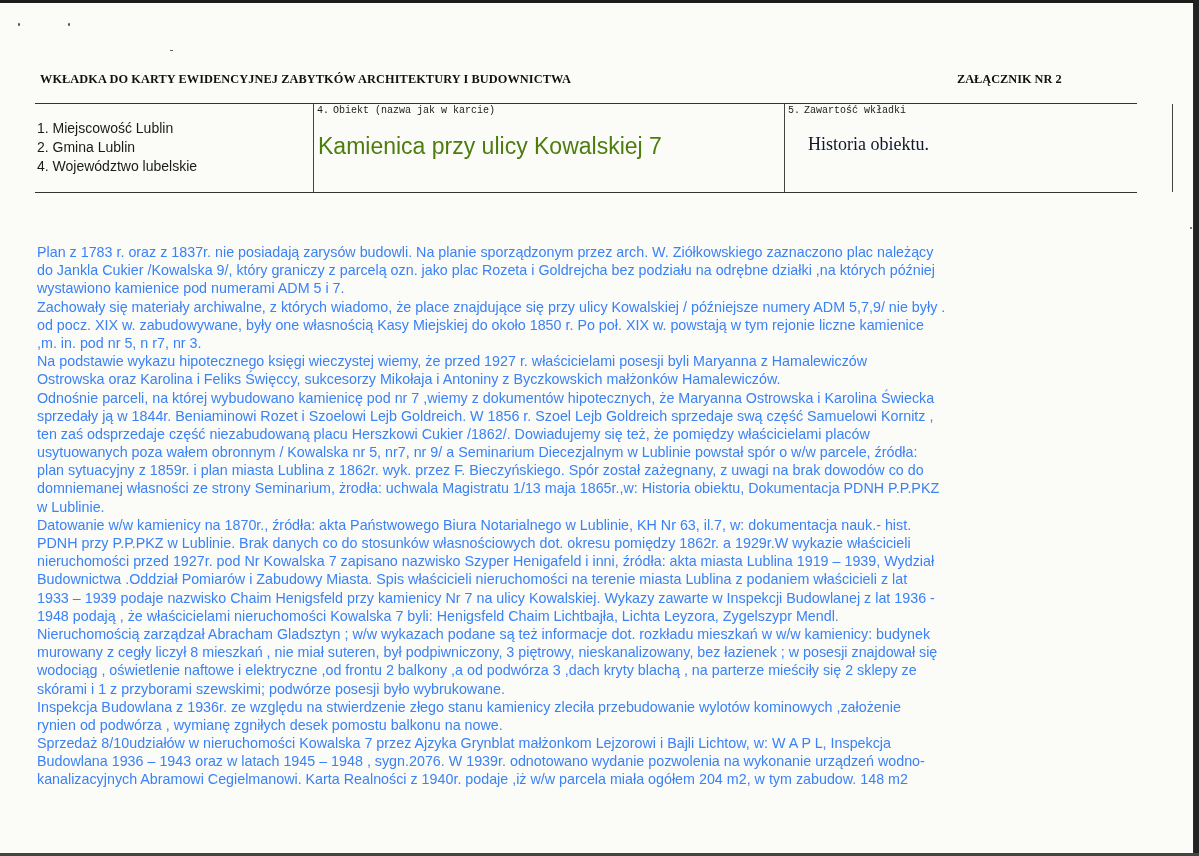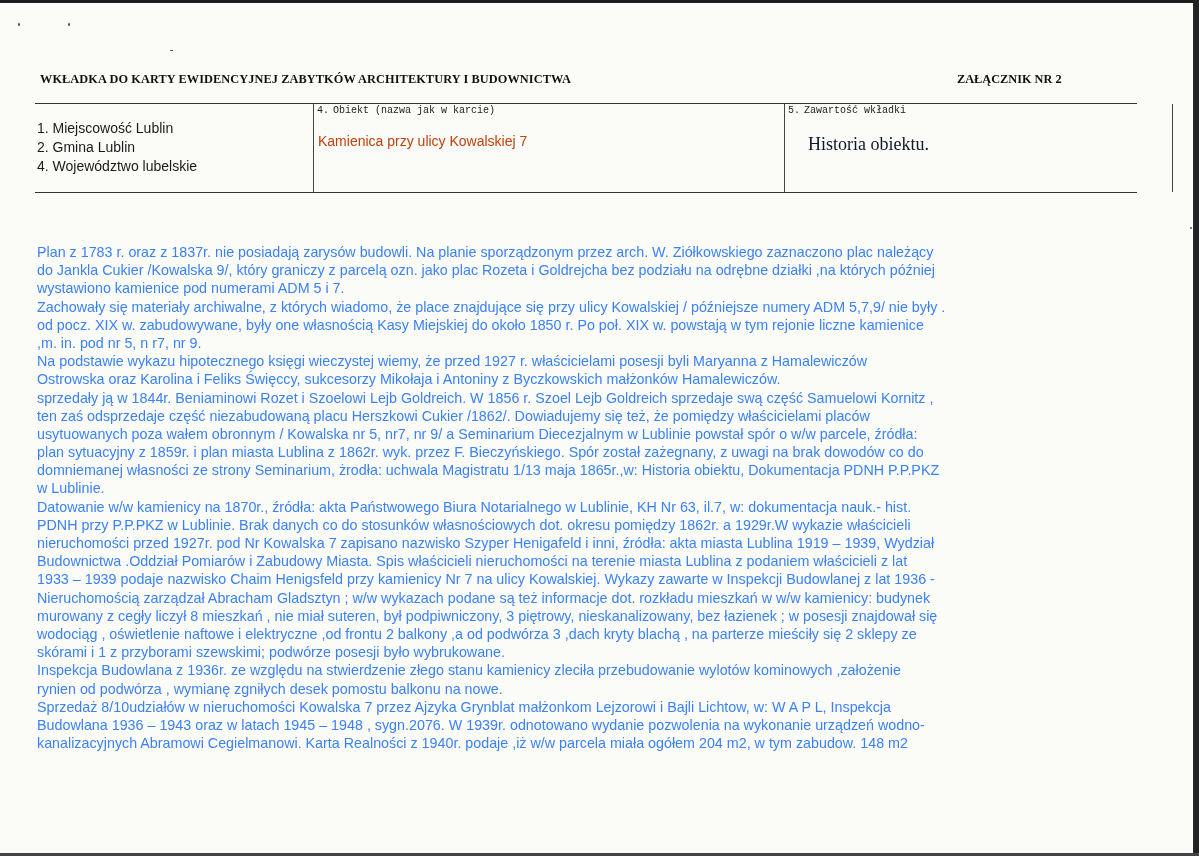--- a/index.html
+++ b/index.html
@@ -118,22 +118,22 @@
     }
     .cell-label .num {
       display: inline-block;
       width: 16px;
     }
     .object-name {
       position: absolute;
       left: 4px;
       top: 29px;
       font-family: "Liberation Sans", sans-serif;
-      font-size: 14px;
-      color: #c2410c;
+      font-size: 23px;
+      color: #4d7c0f;
       white-space: nowrap;
     }
     .contents-value {
       position: absolute;
       left: 23px;
       top: 30px;
       font-family: Liberation Serif, serif;
       font-size: 18px;
       color: #0f172a;
       white-space: nowrap;
@@ -185,34 +185,36 @@
       <div class="contents-value">Historia obiektu.</div>
     </div>
   </div>
 
   <div class="body-text" id="body-text">
       <div class="line">Plan z 1783 r. oraz z 1837r. nie posiadają zarysów budowli. Na planie sporządzonym przez arch. W. Ziółkowskiego zaznaczono plac należący</div>
       <div class="line">do Jankla Cukier /Kowalska 9/, który graniczy z parcelą ozn. jako plac Rozeta i Goldrejcha bez podziału na odrębne działki ,na których później</div>
       <div class="line">wystawiono kamienice pod numerami ADM  5 i 7.</div>
       <div class="line">Zachowały się materiały archiwalne, z których wiadomo, że place znajdujące się przy ulicy Kowalskiej / późniejsze numery ADM 5,7,9/ nie były .</div>
       <div class="line">od pocz. XIX w. zabudowywane, były one własnością Kasy Miejskiej do około 1850 r. Po poł. XIX w. powstają w tym rejonie liczne kamienice</div>
-      <div class="line">,m. in. pod nr 5, n r7, nr 9.</div>
+      <div class="line">,m. in. pod nr 5, n r7, nr 3.</div>
       <div class="line">Na podstawie wykazu hipotecznego księgi wieczystej wiemy, że przed 1927 r. właścicielami  posesji byli  Maryanna  z Hamalewiczów</div>
       <div class="line">Ostrowska  oraz Karolina i Feliks Święccy, sukcesorzy Mikołaja i Antoniny z Byczkowskich  małżonków  Hamalewiczów.</div>
+      <div class="line">Odnośnie parceli, na której wybudowano kamienicę pod nr 7 ,wiemy z dokumentów hipotecznych, że Maryanna Ostrowska i Karolina Świecka</div>
       <div class="line">sprzedały ją w 1844r. Beniaminowi Rozet i Szoelowi Lejb Goldreich. W 1856 r. Szoel Lejb Goldreich sprzedaje swą część Samuelowi Kornitz ,</div>
       <div class="line">ten zaś odsprzedaje część niezabudowaną placu Herszkowi Cukier /1862/. Dowiadujemy się też, że pomiędzy właścicielami placów</div>
       <div class="line">usytuowanych poza wałem obronnym / Kowalska nr 5, nr7, nr 9/ a Seminarium Diecezjalnym w Lublinie powstał spór o w/w parcele, źródła:</div>
       <div class="line">plan sytuacyjny  z 1859r. i plan  miasta Lublina z 1862r. wyk. przez F. Bieczyńskiego. Spór został zażegnany, z uwagi na brak dowodów co do</div>
       <div class="line">domniemanej własności ze strony Seminarium, żrodła: uchwala Magistratu 1/13 maja 1865r.,w: Historia obiektu, Dokumentacja PDNH P.P.PKZ</div>
       <div class="line">w Lublinie.</div>
       <div class="line">Datowanie  w/w kamienicy  na 1870r., źródła: akta  Państwowego Biura Notarialnego w Lublinie, KH Nr 63, il.7, w: dokumentacja  nauk.- hist.</div>
       <div class="line">PDNH przy P.P.PKZ w Lublinie. Brak  danych co do stosunków własnościowych dot. okresu pomiędzy 1862r. a 1929r.W wykazie właścicieli</div>
       <div class="line">nieruchomości  przed 1927r. pod Nr  Kowalska 7 zapisano nazwisko Szyper Henigafeld i inni, źródła: akta miasta Lublina 1919 – 1939, Wydział</div>
       <div class="line">Budownictwa .Oddział  Pomiarów  i Zabudowy Miasta. Spis właścicieli nieruchomości na terenie miasta Lublina z podaniem właścicieli z lat</div>
       <div class="line">1933 – 1939 podaje nazwisko Chaim Henigsfeld  przy kamienicy Nr 7 na ulicy Kowalskiej. Wykazy  zawarte w Inspekcji Budowlanej z lat 1936 -</div>
+      <div class="line">1948 podają , że właścicielami  nieruchomości  Kowalska 7 byli: Henigsfeld  Chaim Lichtbajła, Lichta Leyzora, Zygelszypr Mendl.</div>
       <div class="line">Nieruchomością  zarządzał Abracham  Gladsztyn ; w/w  wykazach  podane są też informacje dot. rozkładu mieszkań w w/w kamienicy: budynek</div>
       <div class="line">murowany z cegły liczył 8 mieszkań , nie miał suteren, był podpiwniczony, 3 piętrowy, nieskanalizowany, bez łazienek ; w posesji znajdował się</div>
       <div class="line">wodociąg , oświetlenie naftowe i elektryczne ,od frontu 2 balkony ,a od podwórza 3 ,dach kryty blachą , na parterze mieściły się 2 sklepy ze</div>
       <div class="line">skórami  i 1 z przyborami szewskimi; podwórze posesji było wybrukowane.</div>
       <div class="line">Inspekcja Budowlana z 1936r. ze względu na stwierdzenie złego stanu kamienicy zleciła przebudowanie wylotów kominowych  ,założenie</div>
       <div class="line">rynien od podwórza , wymianę zgniłych desek pomostu balkonu na nowe.</div>
       <div class="line">Sprzedaż  8/10udziałów w nieruchomości Kowalska 7 przez  Ajzyka Grynblat małżonkom Lejzorowi i Bajli  Lichtow, w: W A P L, Inspekcja</div>
       <div class="line">Budowlana  1936 – 1943  oraz w latach 1945 – 1948 , sygn.2076. W 1939r. odnotowano wydanie pozwolenia na wykonanie urządzeń wodno-</div>
       <div class="line">kanalizacyjnych  Abramowi Cegielmanowi. Karta Realności z 1940r. podaje ,iż w/w parcela miała ogółem 204 m2, w tym zabudow. 148 m2</div>
     </div>

